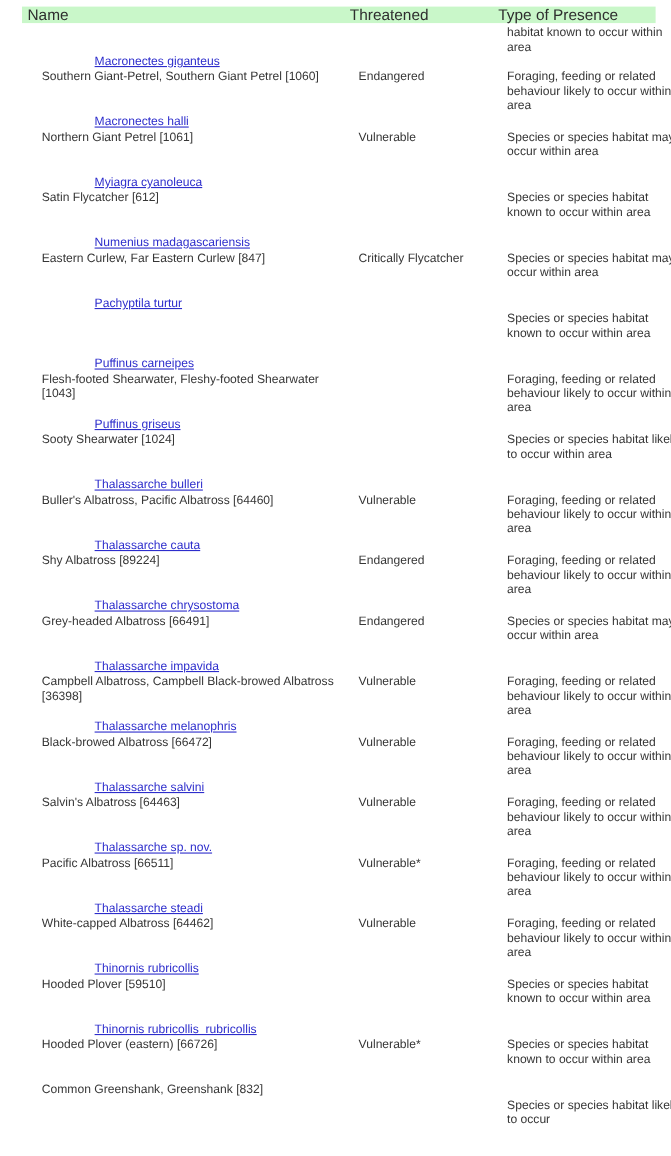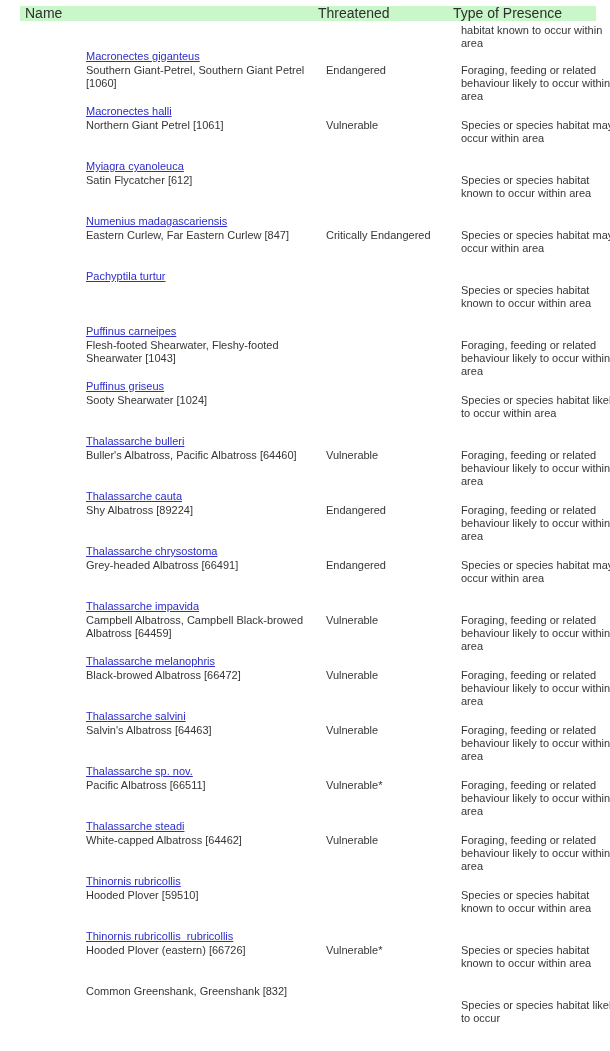--- a/index.html
+++ b/index.html
@@ -62,21 +62,20 @@
   .sci-link {
     color: #2d2dcc;
     text-decoration: underline;
     white-space: pre-wrap;
     cursor: pointer;
     padding-left: 48px;
   }
   .common {
     line-height: 13px;
     padding-right: 4px;
-    margin-left: 48px;
   }
   .threatened-cell, .presence-cell {
     padding-top: 14px;
     line-height: 13px;
   }
   .row.continuation .presence-cell {
     padding-top: 0;
   }
 </style>
 </head>
@@ -123,21 +122,21 @@
       </div>
       <div class="threatened-cell"></div>
       <div class="presence-cell">Species or species habitat known to occur within area</div>
     </div>
 
     <div class="row">
       <div class="name-cell">
         <div class="sci-line"><a href="#" class="sci-link">Numenius madagascariensis</a></div>
         <div class="common">Eastern Curlew, Far Eastern Curlew [847]</div>
       </div>
-      <div class="threatened-cell">Critically Endangered</div>
+      <div class="threatened-cell">Critically Flycatcher</div>
       <div class="presence-cell">Species or species habitat may occur within area</div>
     </div>
 
     <div class="row">
       <div class="name-cell">
         <div class="sci-line"><a href="#" class="sci-link">Pachyptila turtur</a></div>
       </div>
       <div class="threatened-cell"></div>
       <div class="presence-cell">Species or species habitat known to occur within area</div>
     </div>
@@ -183,21 +182,21 @@
         <div class="sci-line"><a href="#" class="sci-link">Thalassarche chrysostoma</a></div>
         <div class="common">Grey-headed Albatross [66491]</div>
       </div>
       <div class="threatened-cell">Endangered</div>
       <div class="presence-cell">Species or species habitat may occur within area</div>
     </div>
 
     <div class="row">
       <div class="name-cell">
         <div class="sci-line"><a href="#" class="sci-link">Thalassarche impavida</a></div>
-        <div class="common">Campbell Albatross, Campbell Black-browed Albatross [64459]</div>
+        <div class="common">Campbell Albatross, Campbell Black-browed Albatross [36398]</div>
       </div>
       <div class="threatened-cell">Vulnerable</div>
       <div class="presence-cell">Foraging, feeding or related behaviour likely to occur within area</div>
     </div>
 
     <div class="row">
       <div class="name-cell">
         <div class="sci-line"><a href="#" class="sci-link">Thalassarche melanophris</a></div>
         <div class="common">Black-browed Albatross [66472]</div>
       </div>

